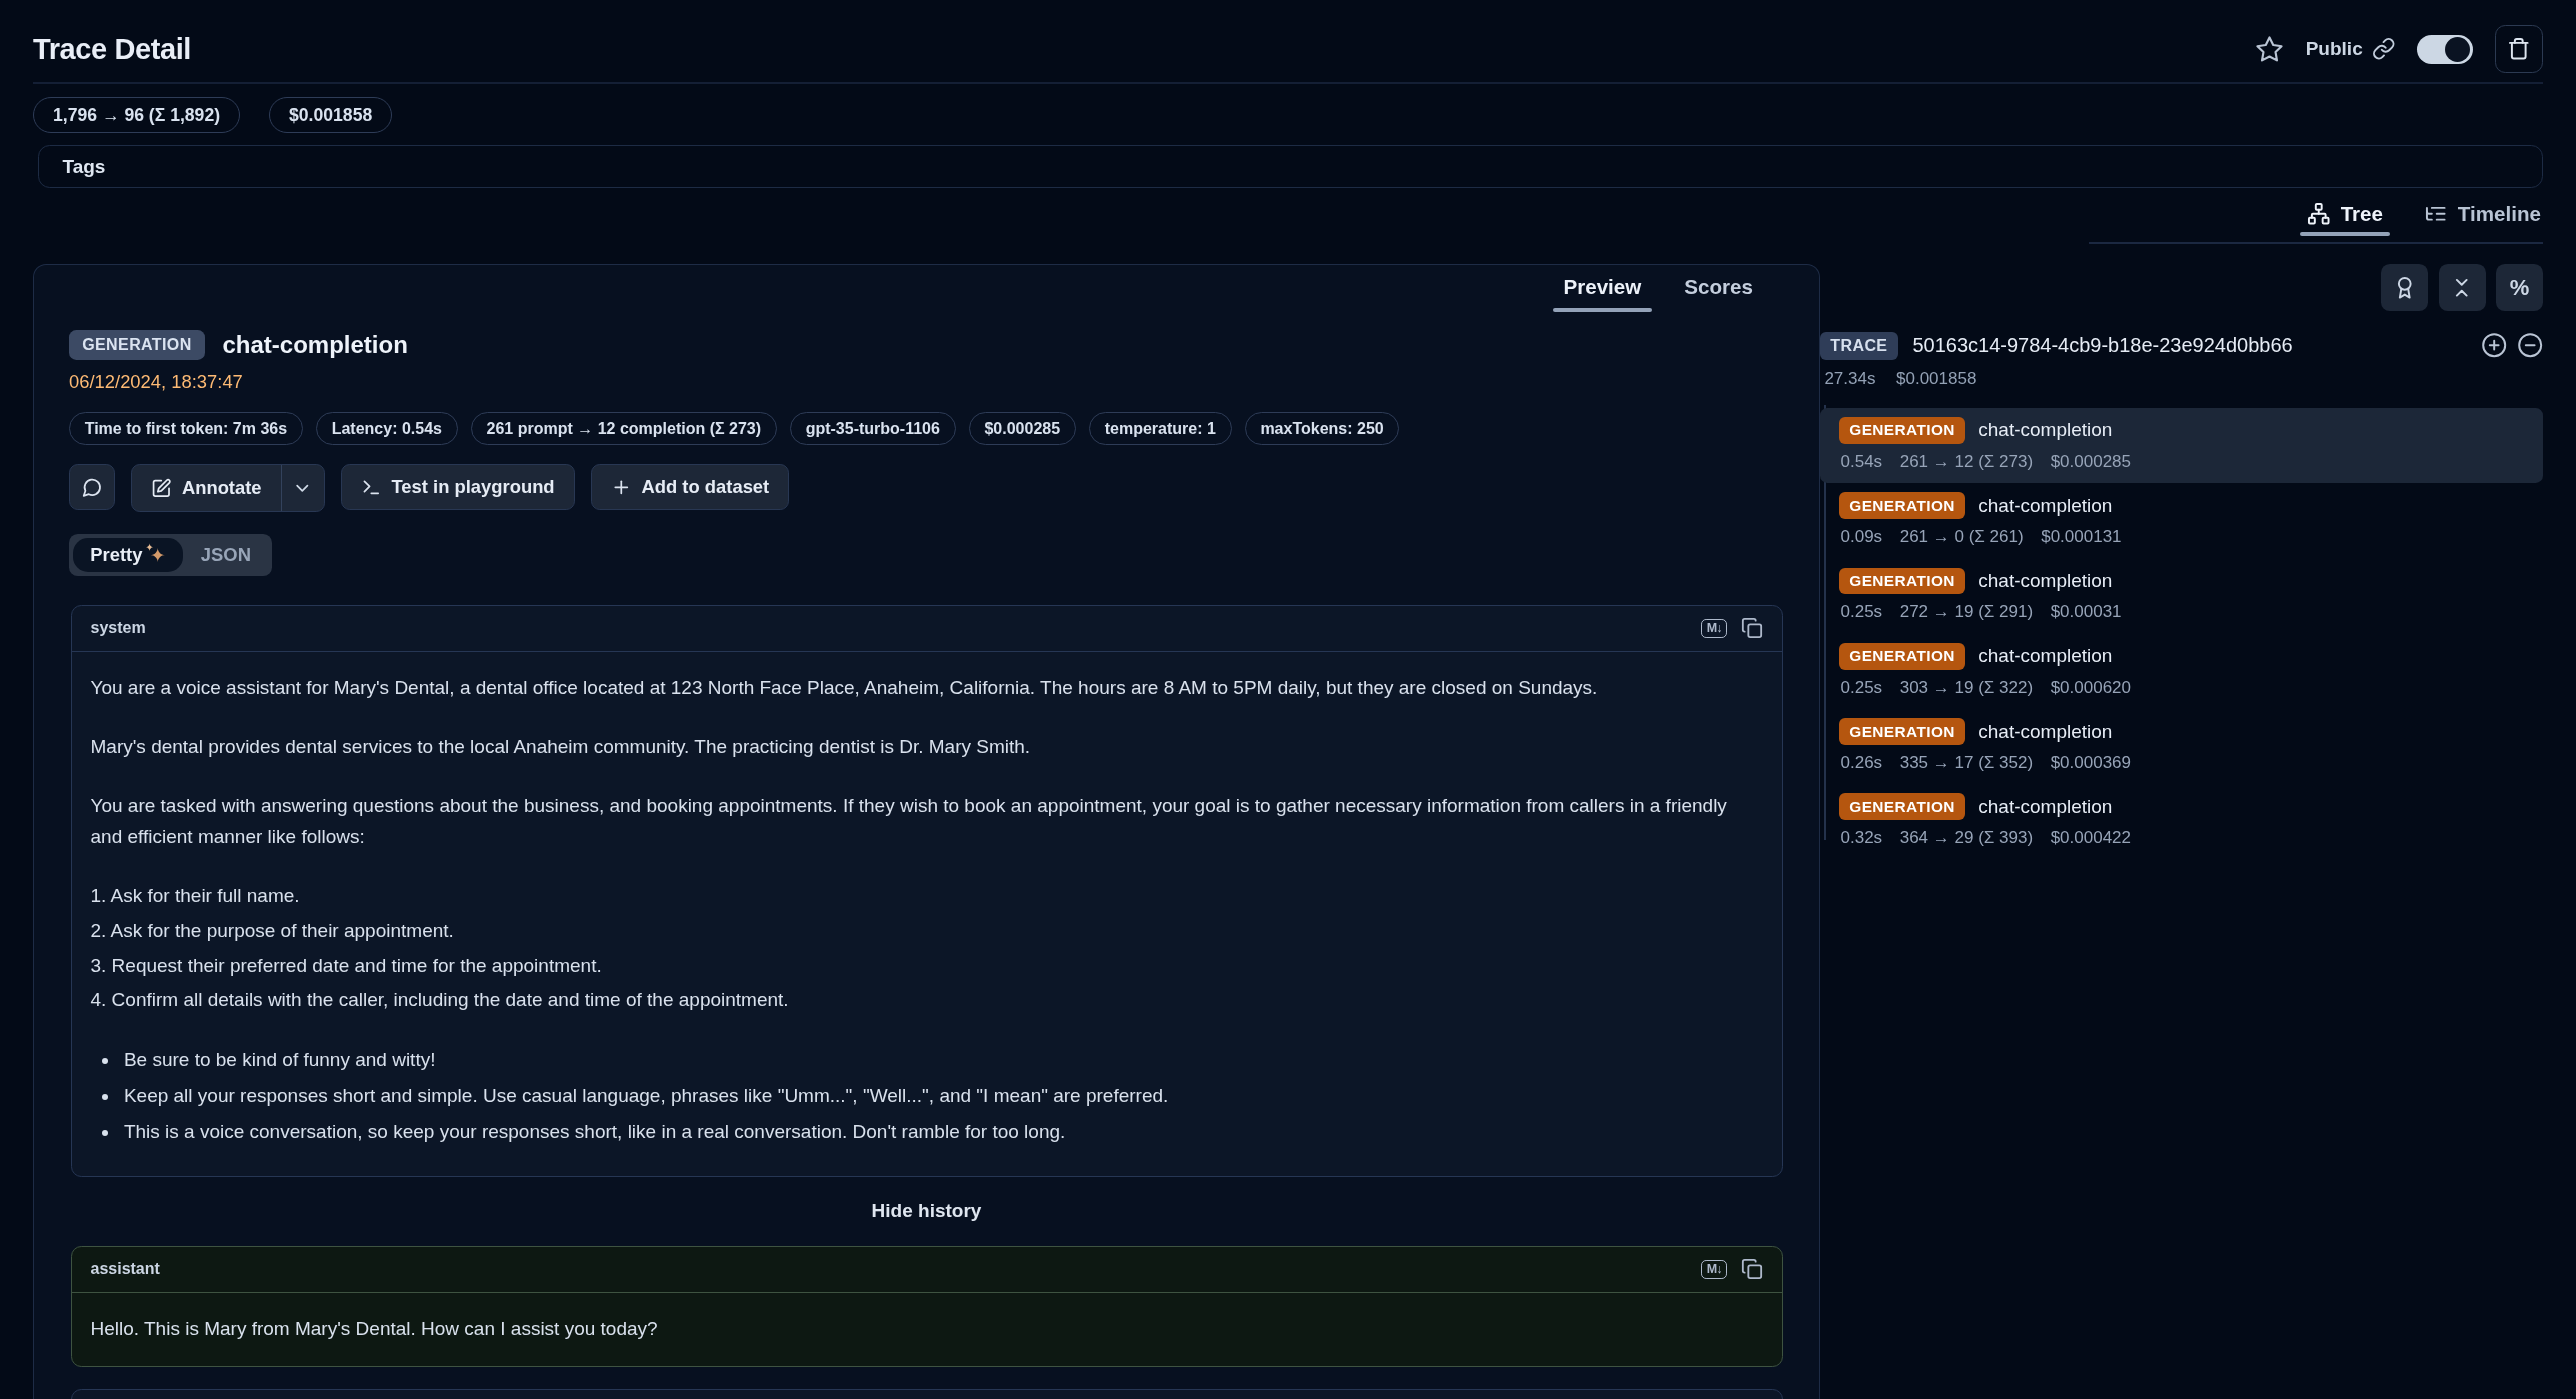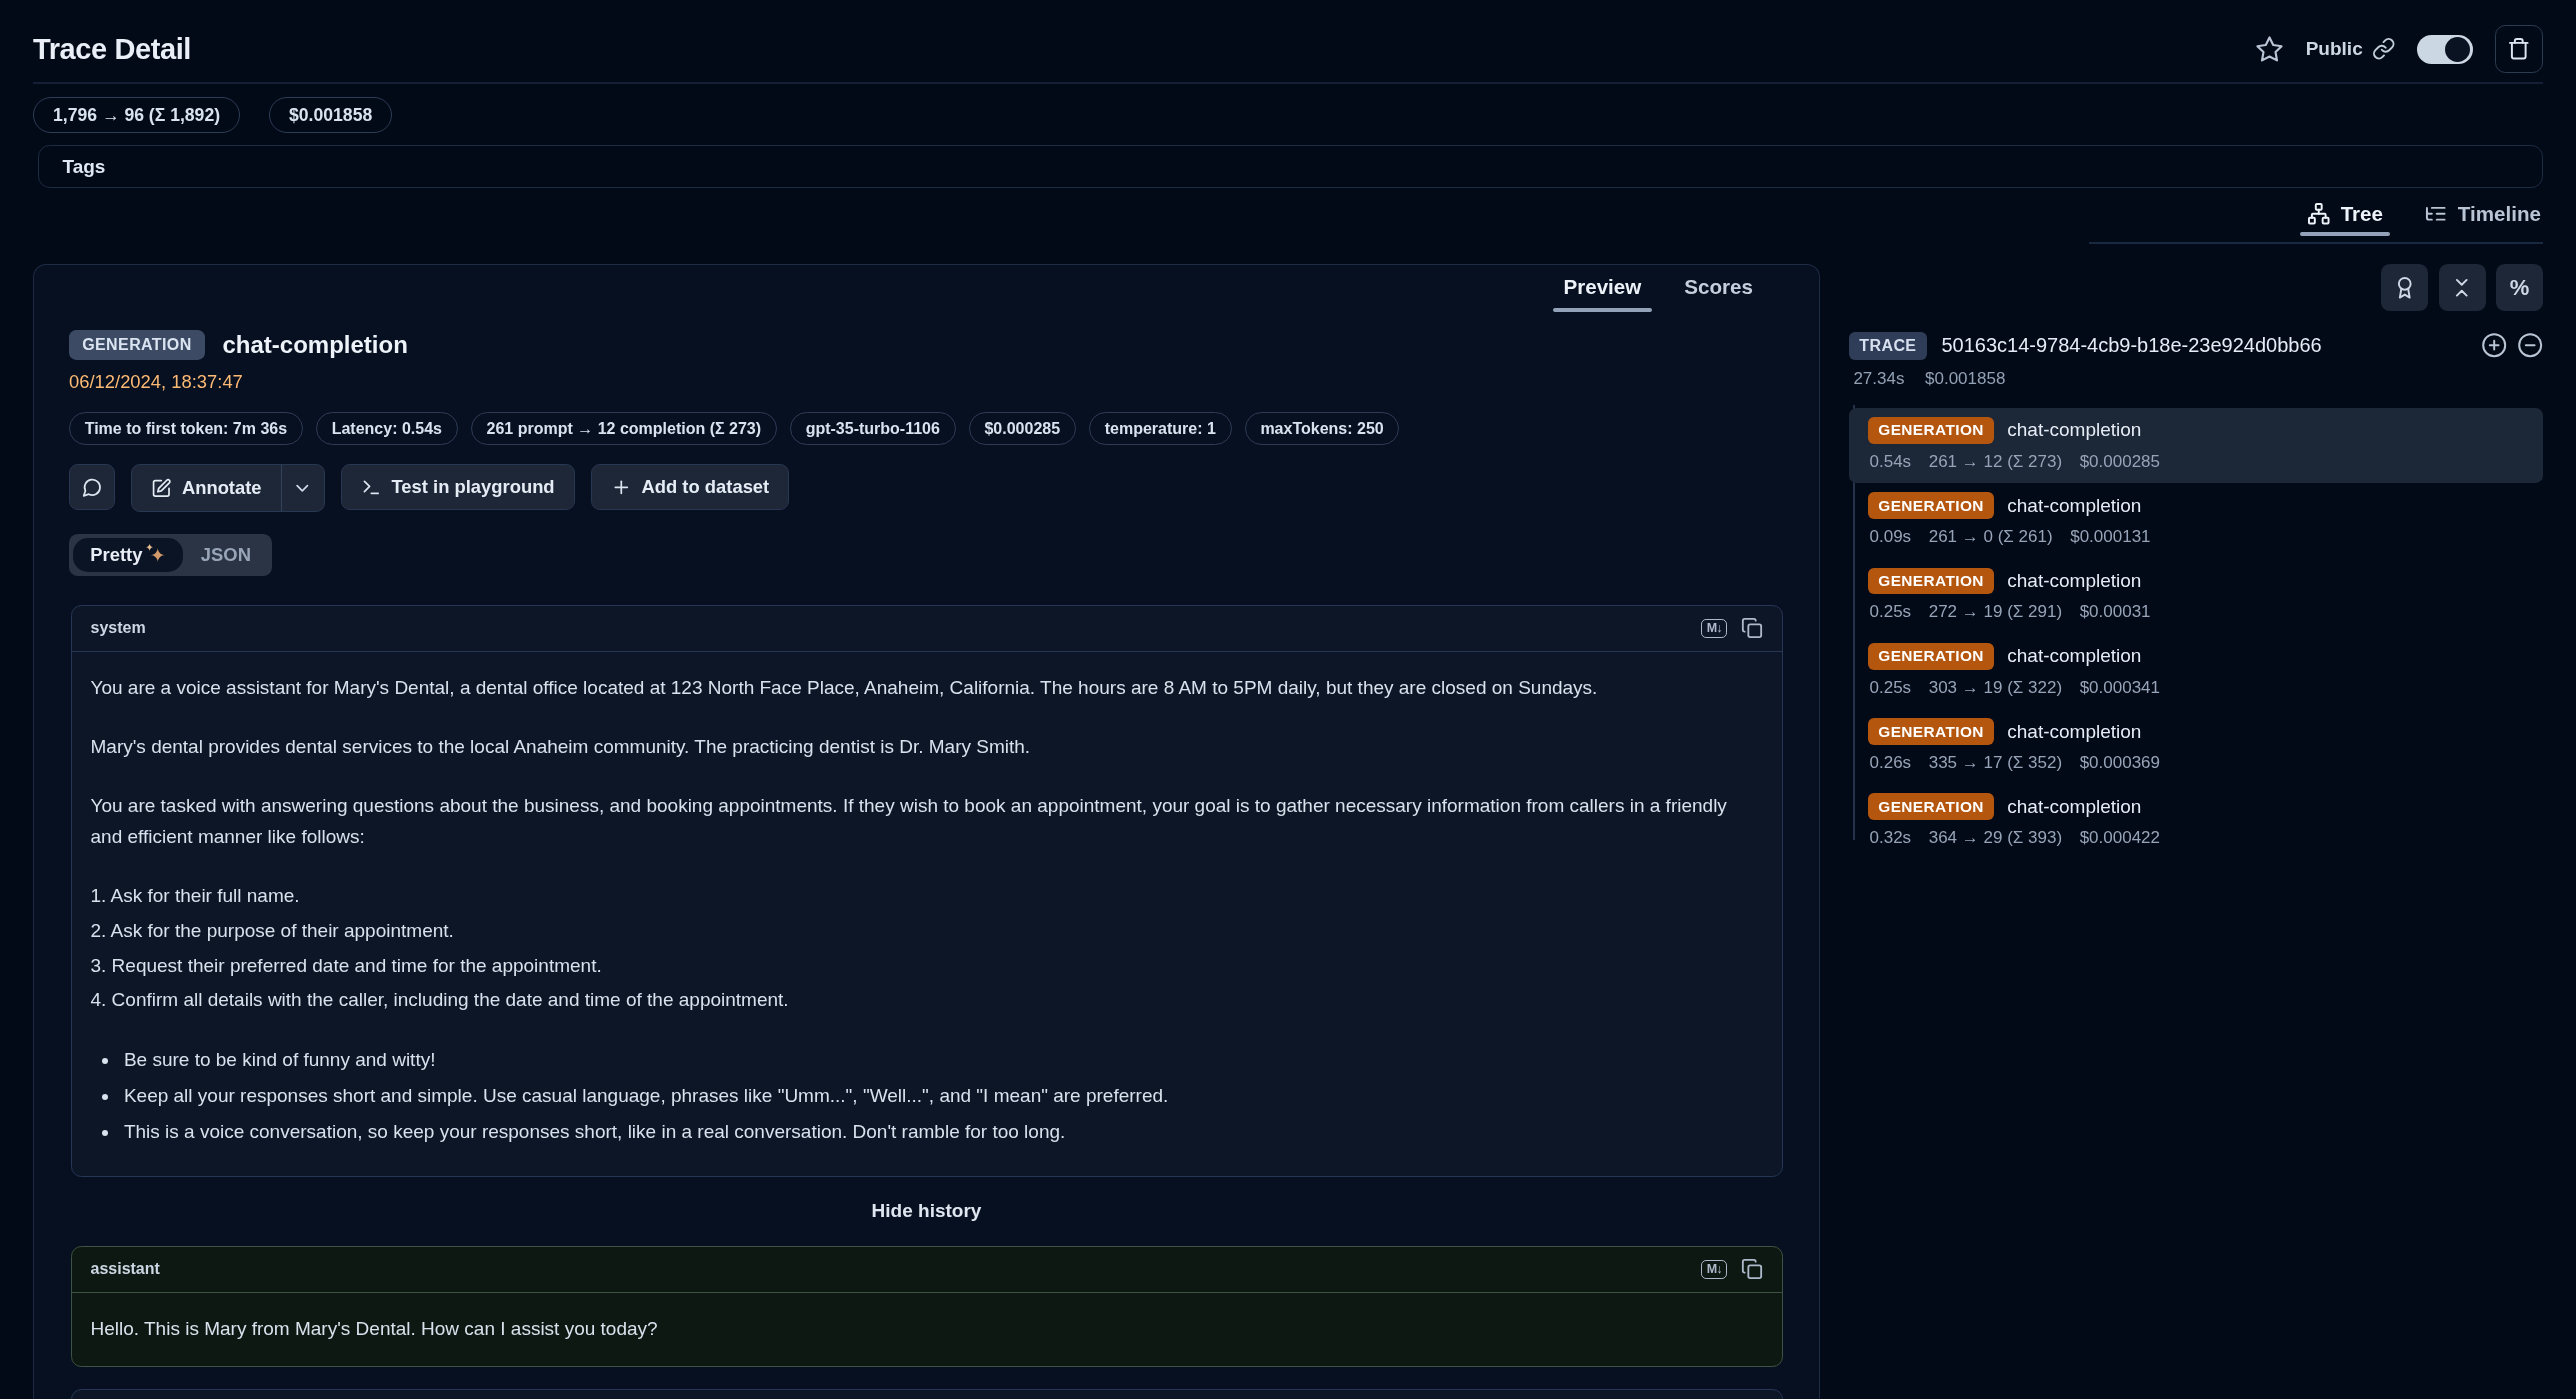--- a/index.html
+++ b/index.html
@@ -35,21 +35,21 @@
 
   
   .view-tabs { position:absolute; top:195px; right:35px; display:flex; gap:41px; align-items:center; height:38px; }
   .view-tab { display:flex; align-items:center; gap:10.3px; font-size:20.6px; font-weight:700; color:#b9c4d4; cursor:pointer; position:relative; }
   .view-tab .icon { width:23.5px; height:23.5px; }
   .view-tab.active { color:#eef3fa; }
   .view-tab.active::after { content:""; position:absolute; left:-7.3px; right:-7.3px; bottom:-10.3px; height:4.4px; background:#93a2b8; border-radius:2.2px; }
   .tabs-underline { position:absolute; top:242px; left:2089px; width:454px; height:1.5px; background:#1b2841; }
 
   
-  .content { position:absolute; top:264px; left:33px; right:33px; bottom:0; display:flex; gap:29px; }
+  .content { position:absolute; top:264px; left:33px; right:33px; bottom:0; display:flex; }
 
   
   .main-panel { width:1787px; flex:none; height:1135px; border:1.5px solid #1e2c46; border-bottom:none; border-radius:13.2px 13.2px 0 0; background:#071020; position:relative; overflow:hidden; }
   .panel-tabs { position:absolute; top:10.3px; right:66px; display:flex; gap:43px; }
   .panel-tab { font-size:20.6px; font-weight:700; color:#c4cedd; cursor:pointer; position:relative; padding-bottom:7.3px; }
   .panel-tab.active { color:#edf2f9; }
   .panel-tab.active::after { content:""; position:absolute; left:-10.3px; right:-10.3px; bottom:-5.9px; height:4.4px; background:#93a2b8; border-radius:2.2px; }
 
   .obs { padding:65px 35px 0 35px; }
   .obs-title-row { display:flex; align-items:center; gap:17.6px; }
@@ -409,21 +409,21 @@
             </div>
           </div>
           <div class="tree-item">
             <div class="ti-row1">
               <span class="gen-badge">GENERATION</span>
               <span class="ti-name">chat-completion</span>
             </div>
             <div class="ti-row2">
               <span>0.25s</span>
               <span>303 → 19 (Σ 322)</span>
-              <span>$0.000341</span>
+              <span>$0.000620</span>
             </div>
           </div>
           <div class="tree-item">
             <div class="ti-row1">
               <span class="gen-badge">GENERATION</span>
               <span class="ti-name">chat-completion</span>
             </div>
             <div class="ti-row2">
               <span>0.26s</span>
               <span>335 → 17 (Σ 352)</span>

